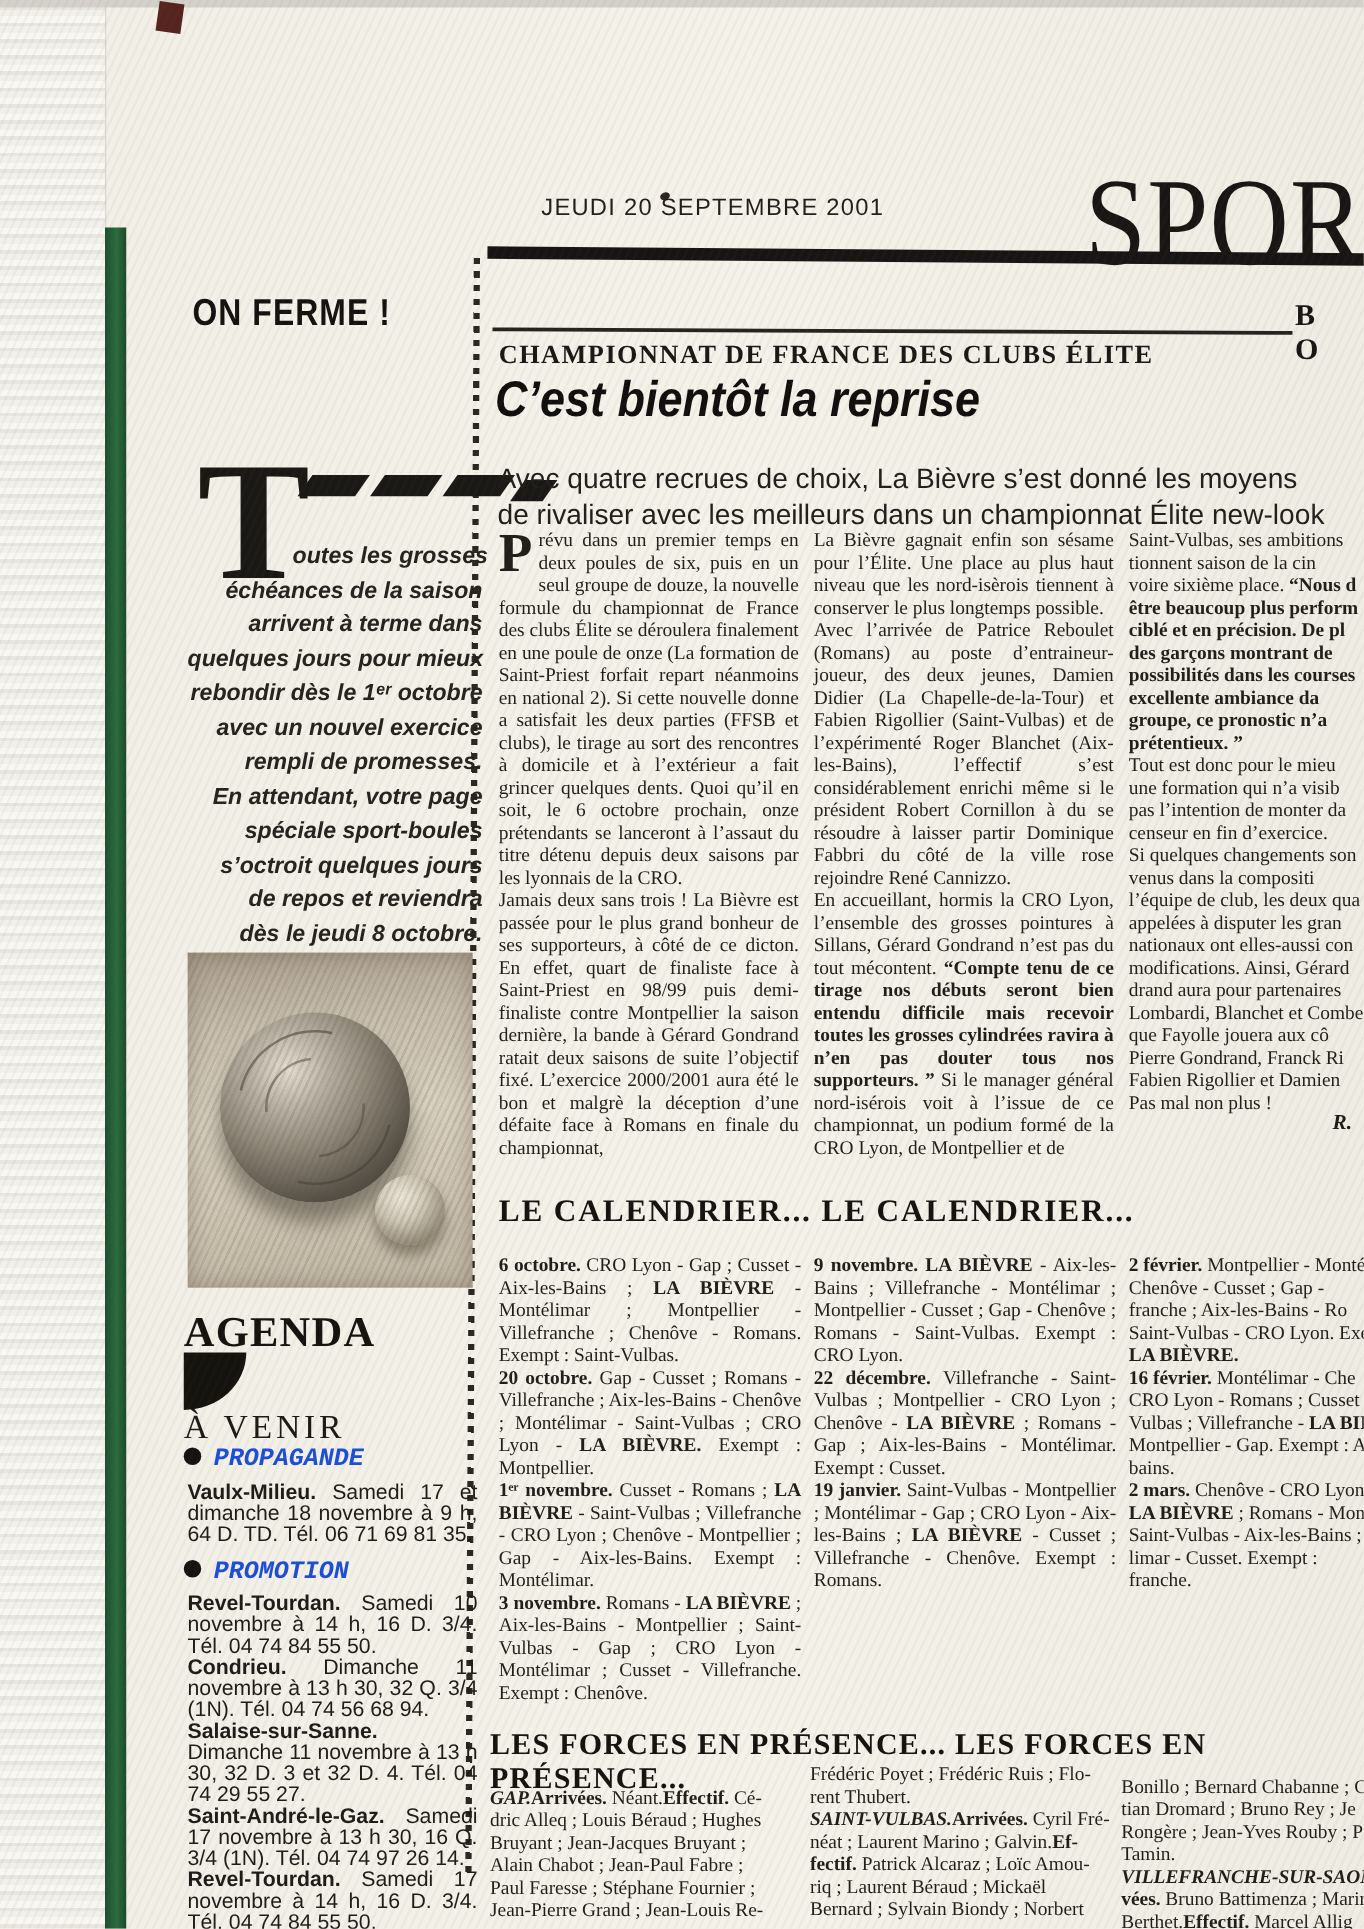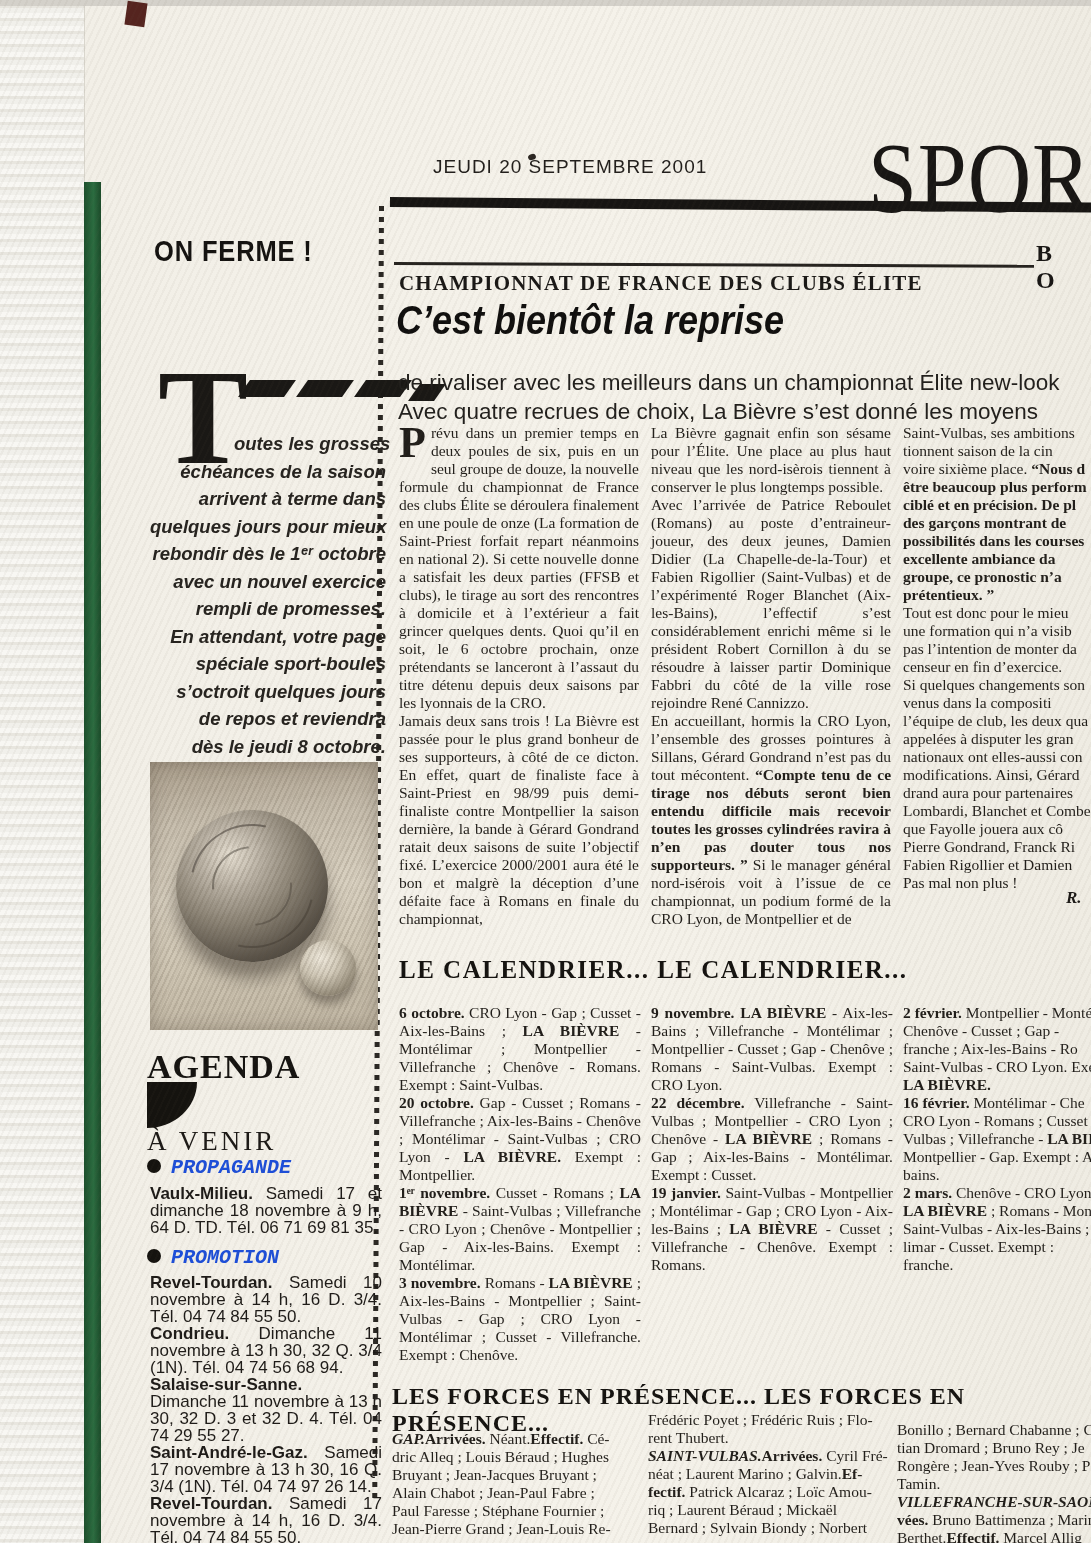--- a/index.html
+++ b/index.html
@@ -148,22 +148,22 @@
     <p><span class="b">Condrieu. </span><span>Dimanche 11 novembre à 13 h 30, 32 Q. 3/4 (1N). Tél. 04 74 56 68 94.</span></p>
     <p><span class="b">Salaise-sur-Sanne. </span><span>Dimanche 11 novembre à 13 h 30, 32 D. 3 et 32 D. 4. Tél. 04 74 29 55 27.</span></p>
     <p><span class="b">Saint-André-le-Gaz. </span><span>Samedi 17 novembre à 13 h 30, 16 Q. 3/4 (1N). Tél. 04 74 97 26 14.</span></p>
     <p><span class="b">Revel-Tourdan. </span><span>Samedi 17 novembre à 14 h, 16 D. 3/4. Tél. 04 74 84 55 50.</span></p>
     <p><span class="b">Les Avenières. </span><span>Samedi 17 no-</span></p>
   </div>
 
 <div id="kicker" class="abs">CHAMPIONNAT DE FRANCE DES CLUBS ÉLITE</div>
 <div id="headline" class="abs">C’est bientôt la reprise</div>
 <div id="standfirst" class="abs">
+    <div class="ln">Avec quatre recrues de choix, La Bièvre s’est donné les moyens</div>
     <div class="ln">de rivaliser avec les meilleurs dans un championnat Élite new-look</div>
-    <div class="ln">Avec quatre recrues de choix, La Bièvre s’est donné les moyens</div>
   </div>
 
 <div id="col1" class="col">
     <p><span class="dropcap">P</span><span>révu dans un premier temps en deux poules de six, puis en un seul groupe de douze, la nouvelle formule du championnat de France des clubs Élite se déroulera finalement en une poule de onze (La formation de Saint-Priest forfait repart néanmoins en national 2). Si cette nouvelle donne a satisfait les deux parties (FFSB et clubs), le tirage au sort des rencontres à domicile et à l’extérieur a fait grincer quelques dents. Quoi qu’il en soit, le 6 octobre prochain, onze prétendants se lanceront à l’assaut du titre détenu depuis deux saisons par les lyonnais de la CRO.</span></p>
     <p><span>Jamais deux sans trois ! La Bièvre est passée pour le plus grand bonheur de ses supporteurs, à côté de ce dicton. En effet, quart de finaliste face à Saint-Priest en 98/99 puis demi-finaliste contre Montpellier la saison dernière, la bande à Gérard Gondrand ratait deux saisons de suite l’objectif fixé. L’exercice 2000/2001 aura été le bon et malgrè la déception d’une défaite face à Romans en finale du championnat,</span></p>
   </div>
 <div id="col2" class="col">
     <p><span>La Bièvre gagnait enfin son sésame pour l’Élite. Une place au plus haut niveau que les nord-isèrois tiennent à conserver le plus longtemps possible.</span></p>
     <p><span>Avec l’arrivée de Patrice Reboulet (Romans) au poste d’entraineur-joueur, des deux jeunes, Damien Didier (La Chapelle-de-la-Tour) et Fabien Rigollier (Saint-Vulbas) et de l’expérimenté Roger Blanchet (Aix-les-Bains), l’effectif s’est considérablement enrichi même si le président Robert Cornillon à du se résoudre à laisser partir Dominique Fabbri du côté de la ville rose rejoindre René Cannizzo.</span></p>
     <p><span>En accueillant, hormis la CRO Lyon, l’ensemble des grosses pointures à Sillans, Gérard Gondrand n’est pas du tout mécontent. </span><span class="b">“Compte tenu de ce tirage nos débuts seront bien entendu difficile mais recevoir toutes les grosses cylindrées ravira à n’en pas douter tous nos supporteurs. ”</span><span> Si le manager général nord-isérois voit à l’issue de ce championnat, un podium formé de la CRO Lyon, de Montpellier et de</span></p>

